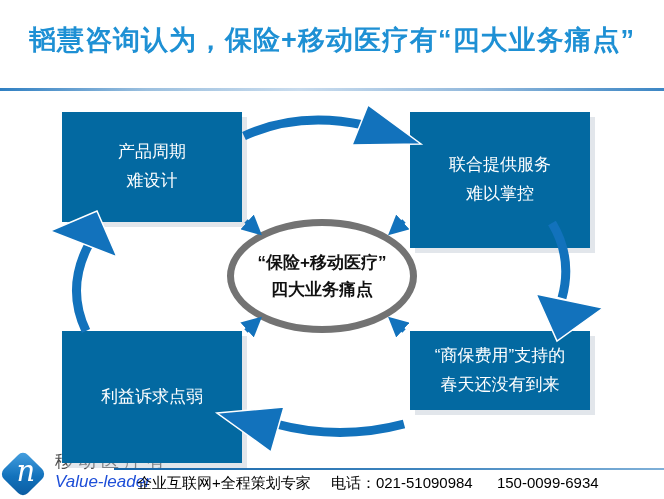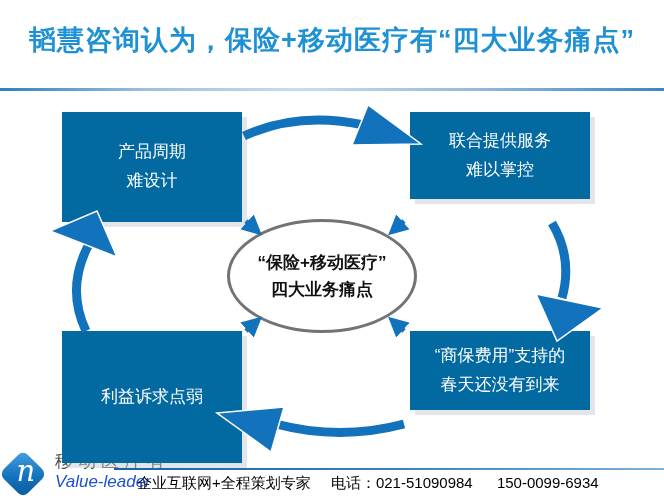--- a/index.html
+++ b/index.html
@@ -19,26 +19,26 @@
   }
   
   .pbox{
     position:absolute;width:180px;background:#0369a1;color:#ffffff;
     display:flex;flex-direction:column;justify-content:center;align-items:center;
     font-size:17px;line-height:1.7;text-align:center;
     box-shadow:5px 5px 0 rgba(190,200,210,0.45);
     z-index:1;
   }
   .pbox.tl{left:62px;top:112px;height:110px;}
-  .pbox.tr{left:410px;top:112px;height:87px;}
+  .pbox.tr{left:410px;top:112px;height:136px;}
   .pbox.bl{left:62px;top:331px;height:132px;}
   .pbox.br{left:410px;top:331px;height:79px;}
   .ellipse{
     position:absolute;left:227px;top:219px;width:190px;height:114px;
-    background:#ffffff;border:3px solid #737373;border-radius:50%;
+    background:#ffffff;border:7px solid #737373;border-radius:50%;
     display:flex;flex-direction:column;justify-content:center;align-items:center;
     font-size:17px;font-weight:bold;color:#111111;line-height:1.6;text-align:center;
     z-index:2;white-space:nowrap;
   }
   svg.arrows{position:absolute;left:0;top:0;z-index:3;pointer-events:none;}
   
   .logo-diamond{
     position:absolute;left:6px;top:457px;width:34px;height:34px;
     transform:rotate(45deg);border-radius:7px;
     background:linear-gradient(135deg,#4AA3E2 0%,#1272BC 55%,#0B5A9E 100%);

